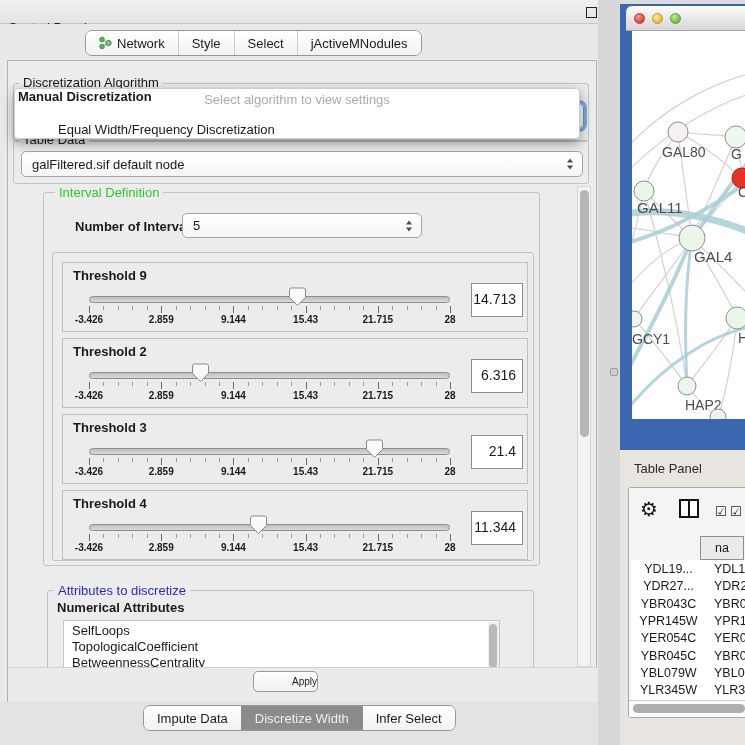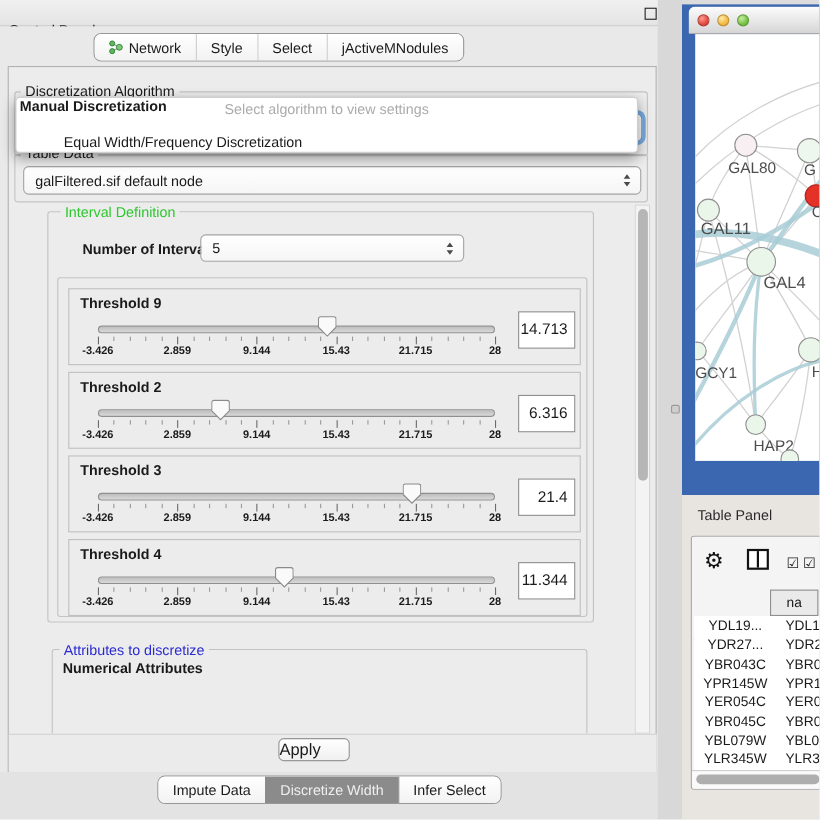--- a/index.html
+++ b/index.html
@@ -59,21 +59,21 @@
   .valuebox{position:absolute;left:408px;top:20px;width:52px;height:34px;background:#fff;border:1px solid #8d8d8d;
     box-sizing:border-box;font-size:14px;text-align:right;line-height:31px;padding-right:6px;}
 
   .attr-list{position:absolute;left:50px;top:434px;width:437px;height:60px;background:#fff;border:1px solid #c6c6c6;box-sizing:border-box;}
   .attr-item{position:absolute;left:8px;font-size:13px;white-space:nowrap;}
   .attr-scroll{position:absolute;left:424px;top:1px;width:11px;height:58px;background:#efefef;}
   .attr-scroll .thumb{position:absolute;left:1px;top:2px;width:8px;height:44px;background:#b9b9b9;border-radius:5px;}
 
   .apply-strip{left:8px;top:667px;width:589px;height:34px;background:#ebebeb;border-top:1px solid #d2d2d2;}
   .btn{position:absolute;background:linear-gradient(#ffffff,#f0f0f0);border:1px solid #989898;border-radius:5px;
-    font-size:15px;text-align:left;box-sizing:border-box;}
+    font-size:10px;text-align:right;box-sizing:border-box;}
 
   .bottom-tabrow{left:0;top:702px;width:598px;height:43px;background:#e3e3e3;}
 
   
   .gapcol{left:598px;top:0;width:22px;height:745px;background:#d8d8d8;}
   .splitter-dot{left:610px;top:368px;width:6px;height:6px;border:1px solid #9a9a9a;border-radius:2px;background:#cfcfcf;}
 
   .netwin{left:620px;top:4px;width:128px;height:446px;background:#3a67af;}
   .net-titlebar{position:absolute;left:6px;top:2px;width:122px;height:24px;background:linear-gradient(#fcfcfc,#d6d6d6);
     border-top-left-radius:6px;border-bottom:1px solid #a8a8a8;}
@@ -344,20 +344,30 @@
             <div class="thumb-svg" style="left: 187.167px;"><svg width="17" height="20" viewBox="0 0 17 20">
                 <path d="M2.5,1 h12 a2,2 0 0 1 2,2 v7.5 L8.5,18.5 L0.5,10.5 V3 a2,2 0 0 1 2,-2 z" fill="#fafafa" stroke="#8a8a8a" stroke-width="1"></path>
               </svg></div>
             <div class="valuebox">11.344</div>
           </div>
         </div>
 
       <div class="groupbox" style="left:34px;top:404px;width:487px;height:95px;"></div>
       <div class="grouplabel blue" style="left:41px;top:398px;">Attributes to discretize</div>
       <div class="abs" style="left:44px;top:414px;font-size:13px;font-weight:bold;">Numerical Attributes</div>
+      <div class="attr-list">
+        <div id="attrItems">
+            <div class="attr-item" style="top: 2px;">SelfLoops</div>
+            <div class="attr-item" style="top: 18px;">TopologicalCoefficient</div>
+            <div class="attr-item" style="top: 34px;">BetweennessCentrality</div>
+          </div>
+        <div class="attr-scroll">
+            <div class="thumb"></div>
+          </div>
+      </div>
     </div>
 
     <div class="abs vscroll">
         <div class="thumb"></div>
       </div>
 
     <div class="abs apply-strip"></div>
     <div class="btn" style="left:253px;top:671px;width:65px;height:21px;line-height:19px;">Apply</div>
 
     <div class="abs bottom-tabrow">

